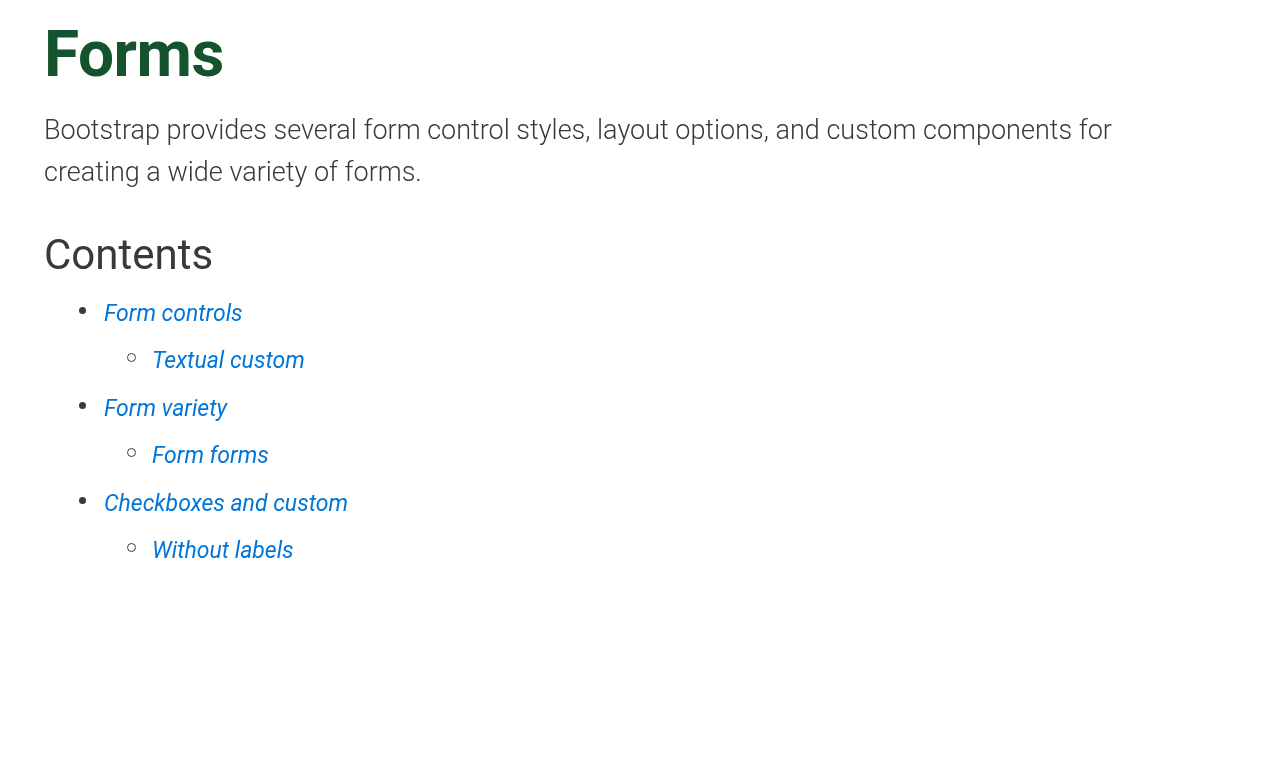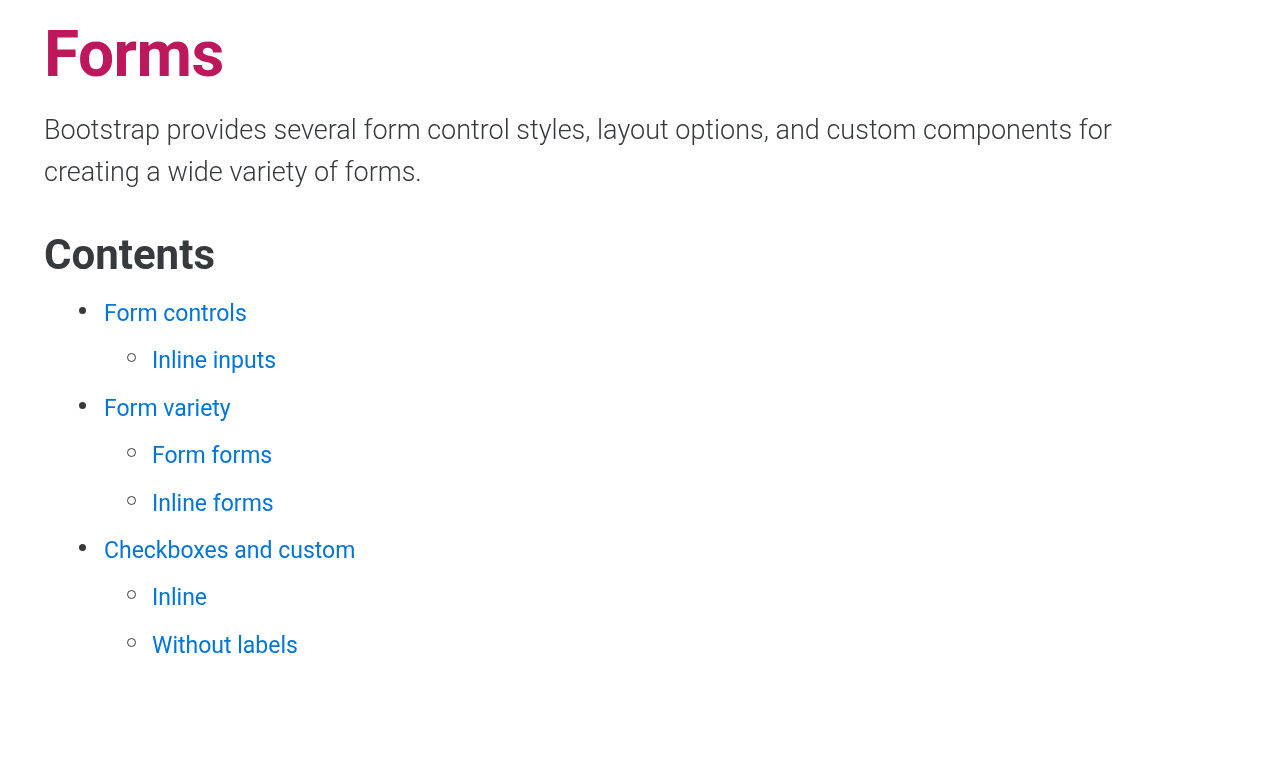--- a/index.html
+++ b/index.html
@@ -10,47 +10,48 @@
     body {
       font-family: "Segoe UI", -apple-system, BlinkMacSystemFont, Roboto, "Helvetica Neue", Arial, sans-serif;
       background: #ffffff;
       color: #373a3c;
       padding: 20px 44px;
       width: 1264px;
     }
     h1.page-title {
       font-size: 64px;
       font-weight: 700;
-      color: #be185d;
+      color: #14532d;
       line-height: 1.1;
       margin-bottom: 20px;
       letter-spacing: -0.5px;
     }
     p.lead {
       font-size: 27px;
       font-weight: 300;
       color: #373a3c;
       line-height: 1.55;
       margin-bottom: 36px;
       max-width: 1140px;
     }
     h2.contents-heading {
       font-size: 42px;
-      font-weight: 700;
+      font-weight: 400;
       color: #373a3c;
       margin-bottom: 14px;
     }
     ul.toc {
       list-style: none;
       padding-left: 40px;
     }
     ul.toc > li {
       position: relative;
       padding-left: 20px;
       margin-bottom: 6px;
+      font-style: italic;
     }
     ul.toc > li::before {
       content: "";
       position: absolute;
       left: -5px;
       top: 14px;
       width: 7px;
       height: 7px;
       background: #373a3c;
       border-radius: 50%;
@@ -90,39 +91,33 @@
 
 <p class="lead">Bootstrap provides several form control styles, layout options, and custom components for creating a wide variety of forms.</p>
 
 <h2 class="contents-heading">Contents</h2>
 
 <ul class="toc">
   <li>
     <a href="#" class="toc-link">Form controls</a>
     <ul>
       <li>
-        <a href="#" class="toc-link">Inline inputs</a>
+        <a href="#" class="toc-link">Textual custom</a>
       </li>
     </ul>
   </li>
   <li>
     <a href="#" class="toc-link">Form variety</a>
     <ul>
       <li>
         <a href="#" class="toc-link">Form forms</a>
       </li>
-      <li>
-        <a href="#" class="toc-link">Inline forms</a>
-      </li>
     </ul>
   </li>
   <li>
     <a href="#" class="toc-link">Checkboxes and custom</a>
     <ul>
-      <li>
-        <a href="#" class="toc-link">Inline</a>
-      </li>
       <li>
         <a href="#" class="toc-link">Without labels</a>
       </li>
     </ul>
   </li>
 </ul>
 
 </body></html>

